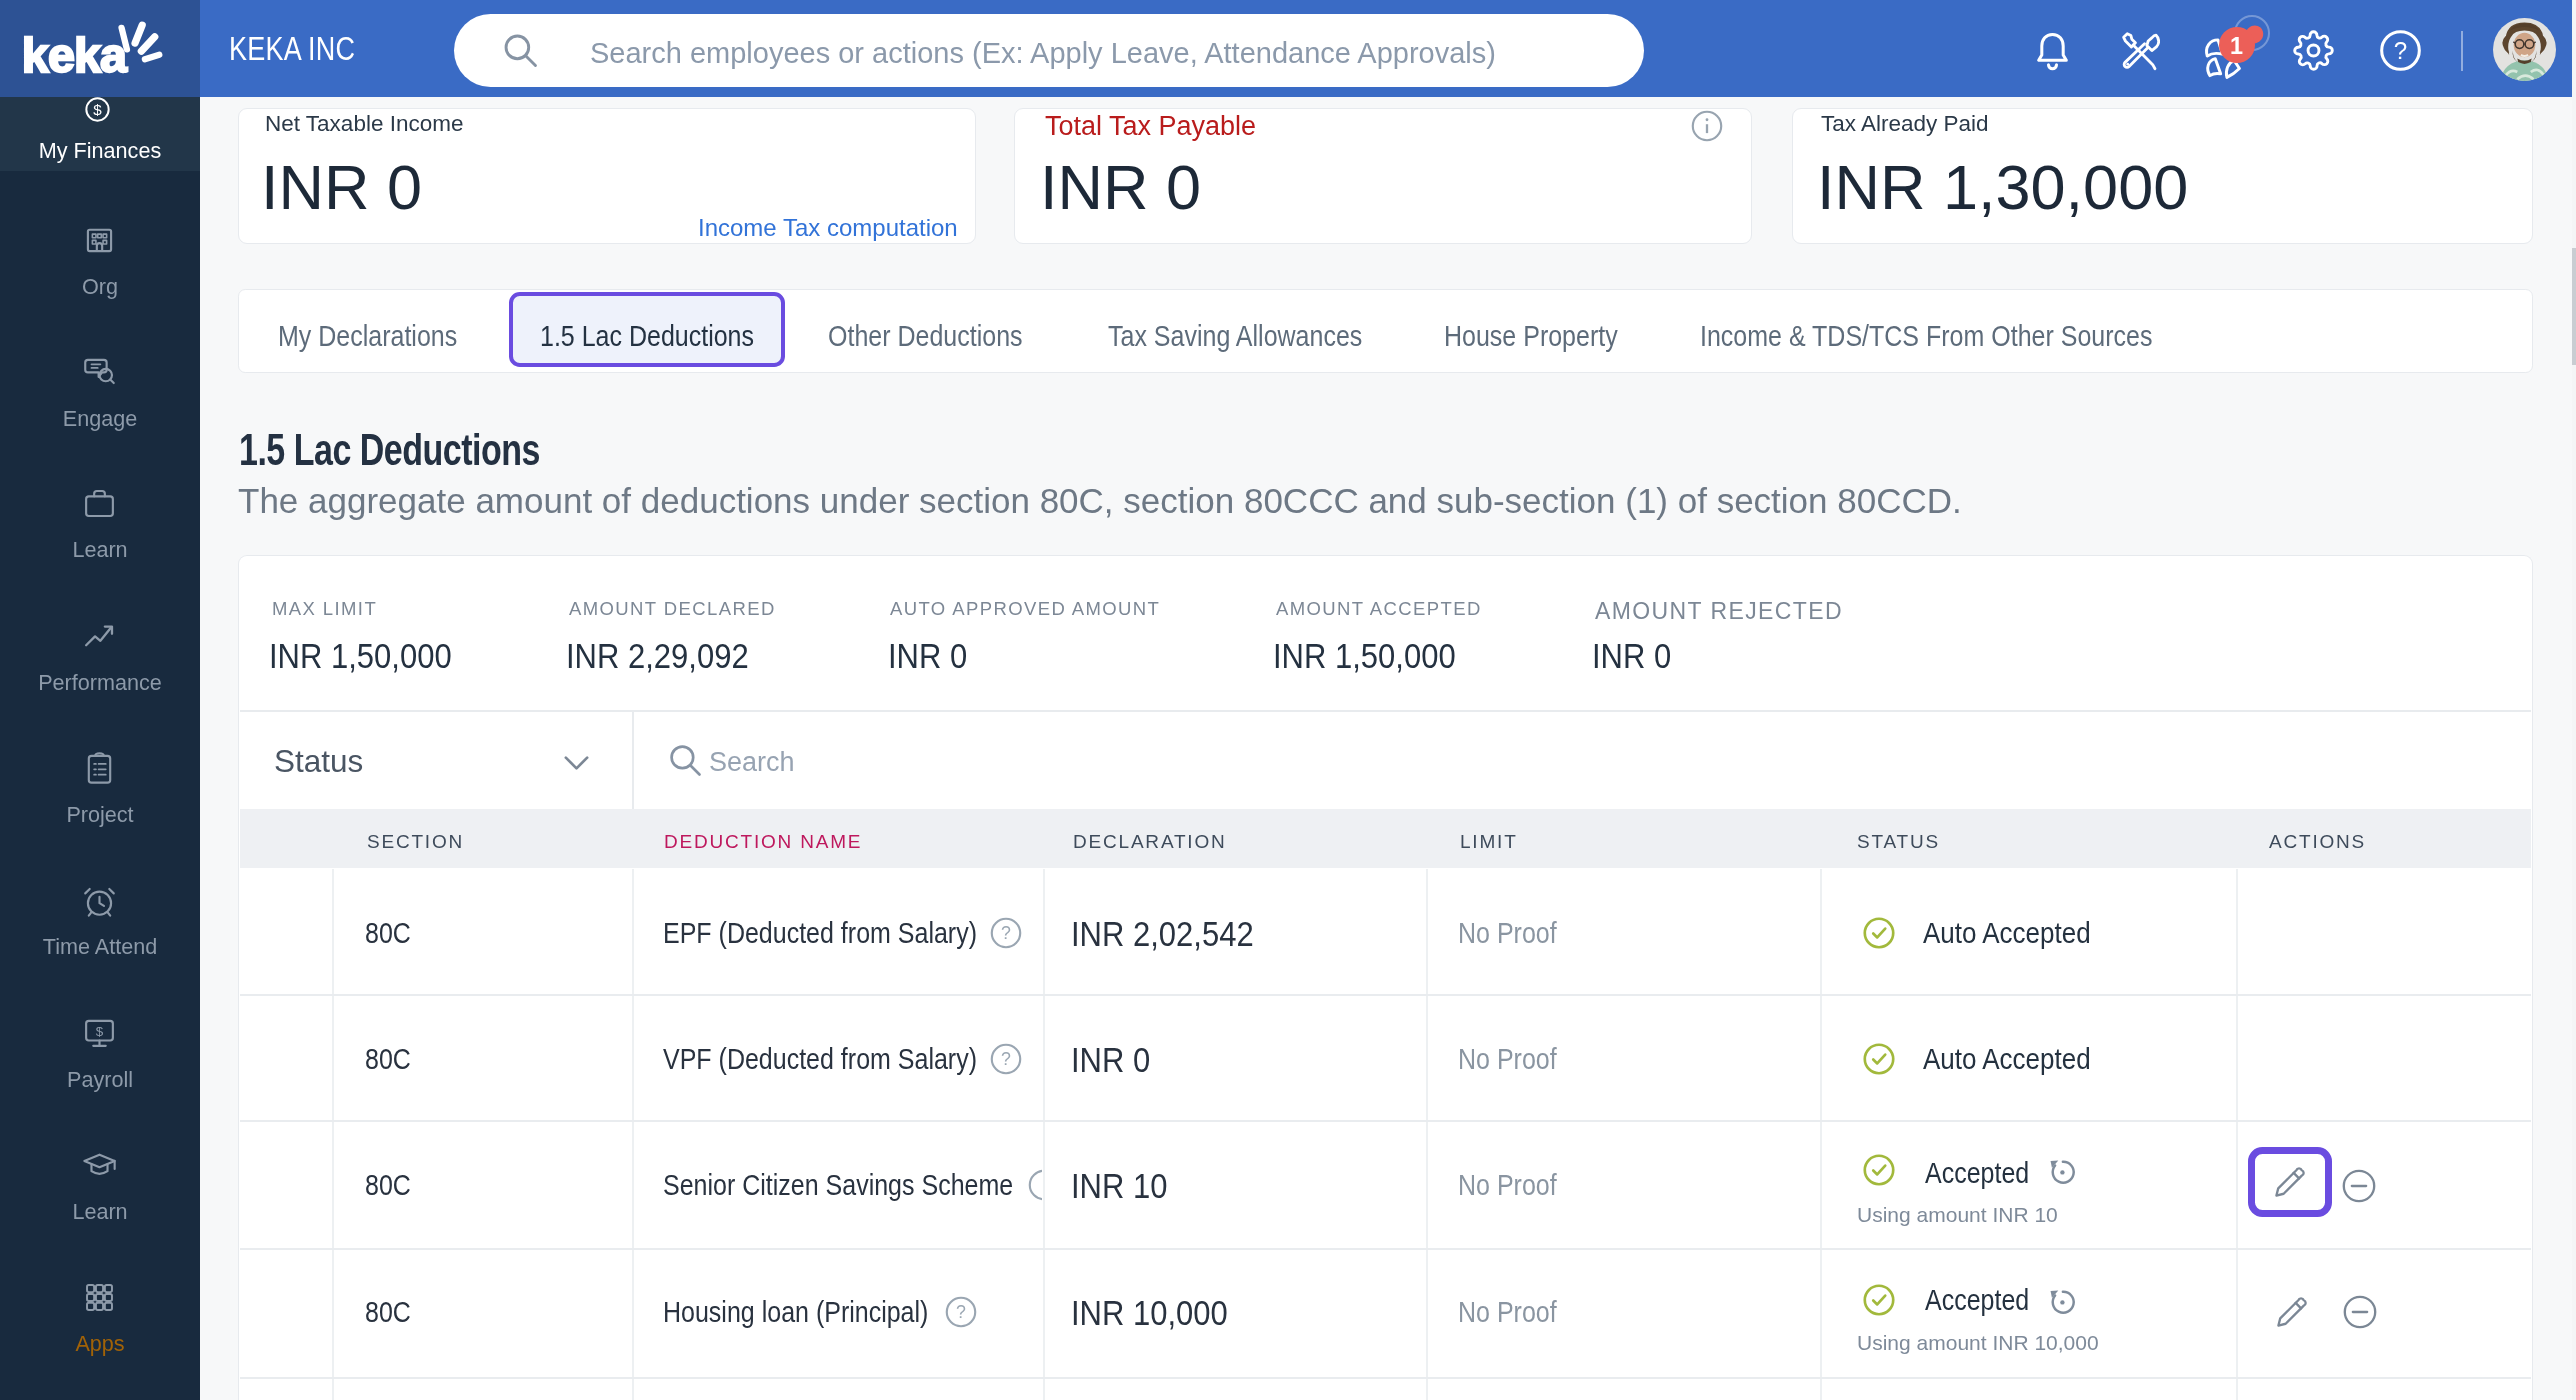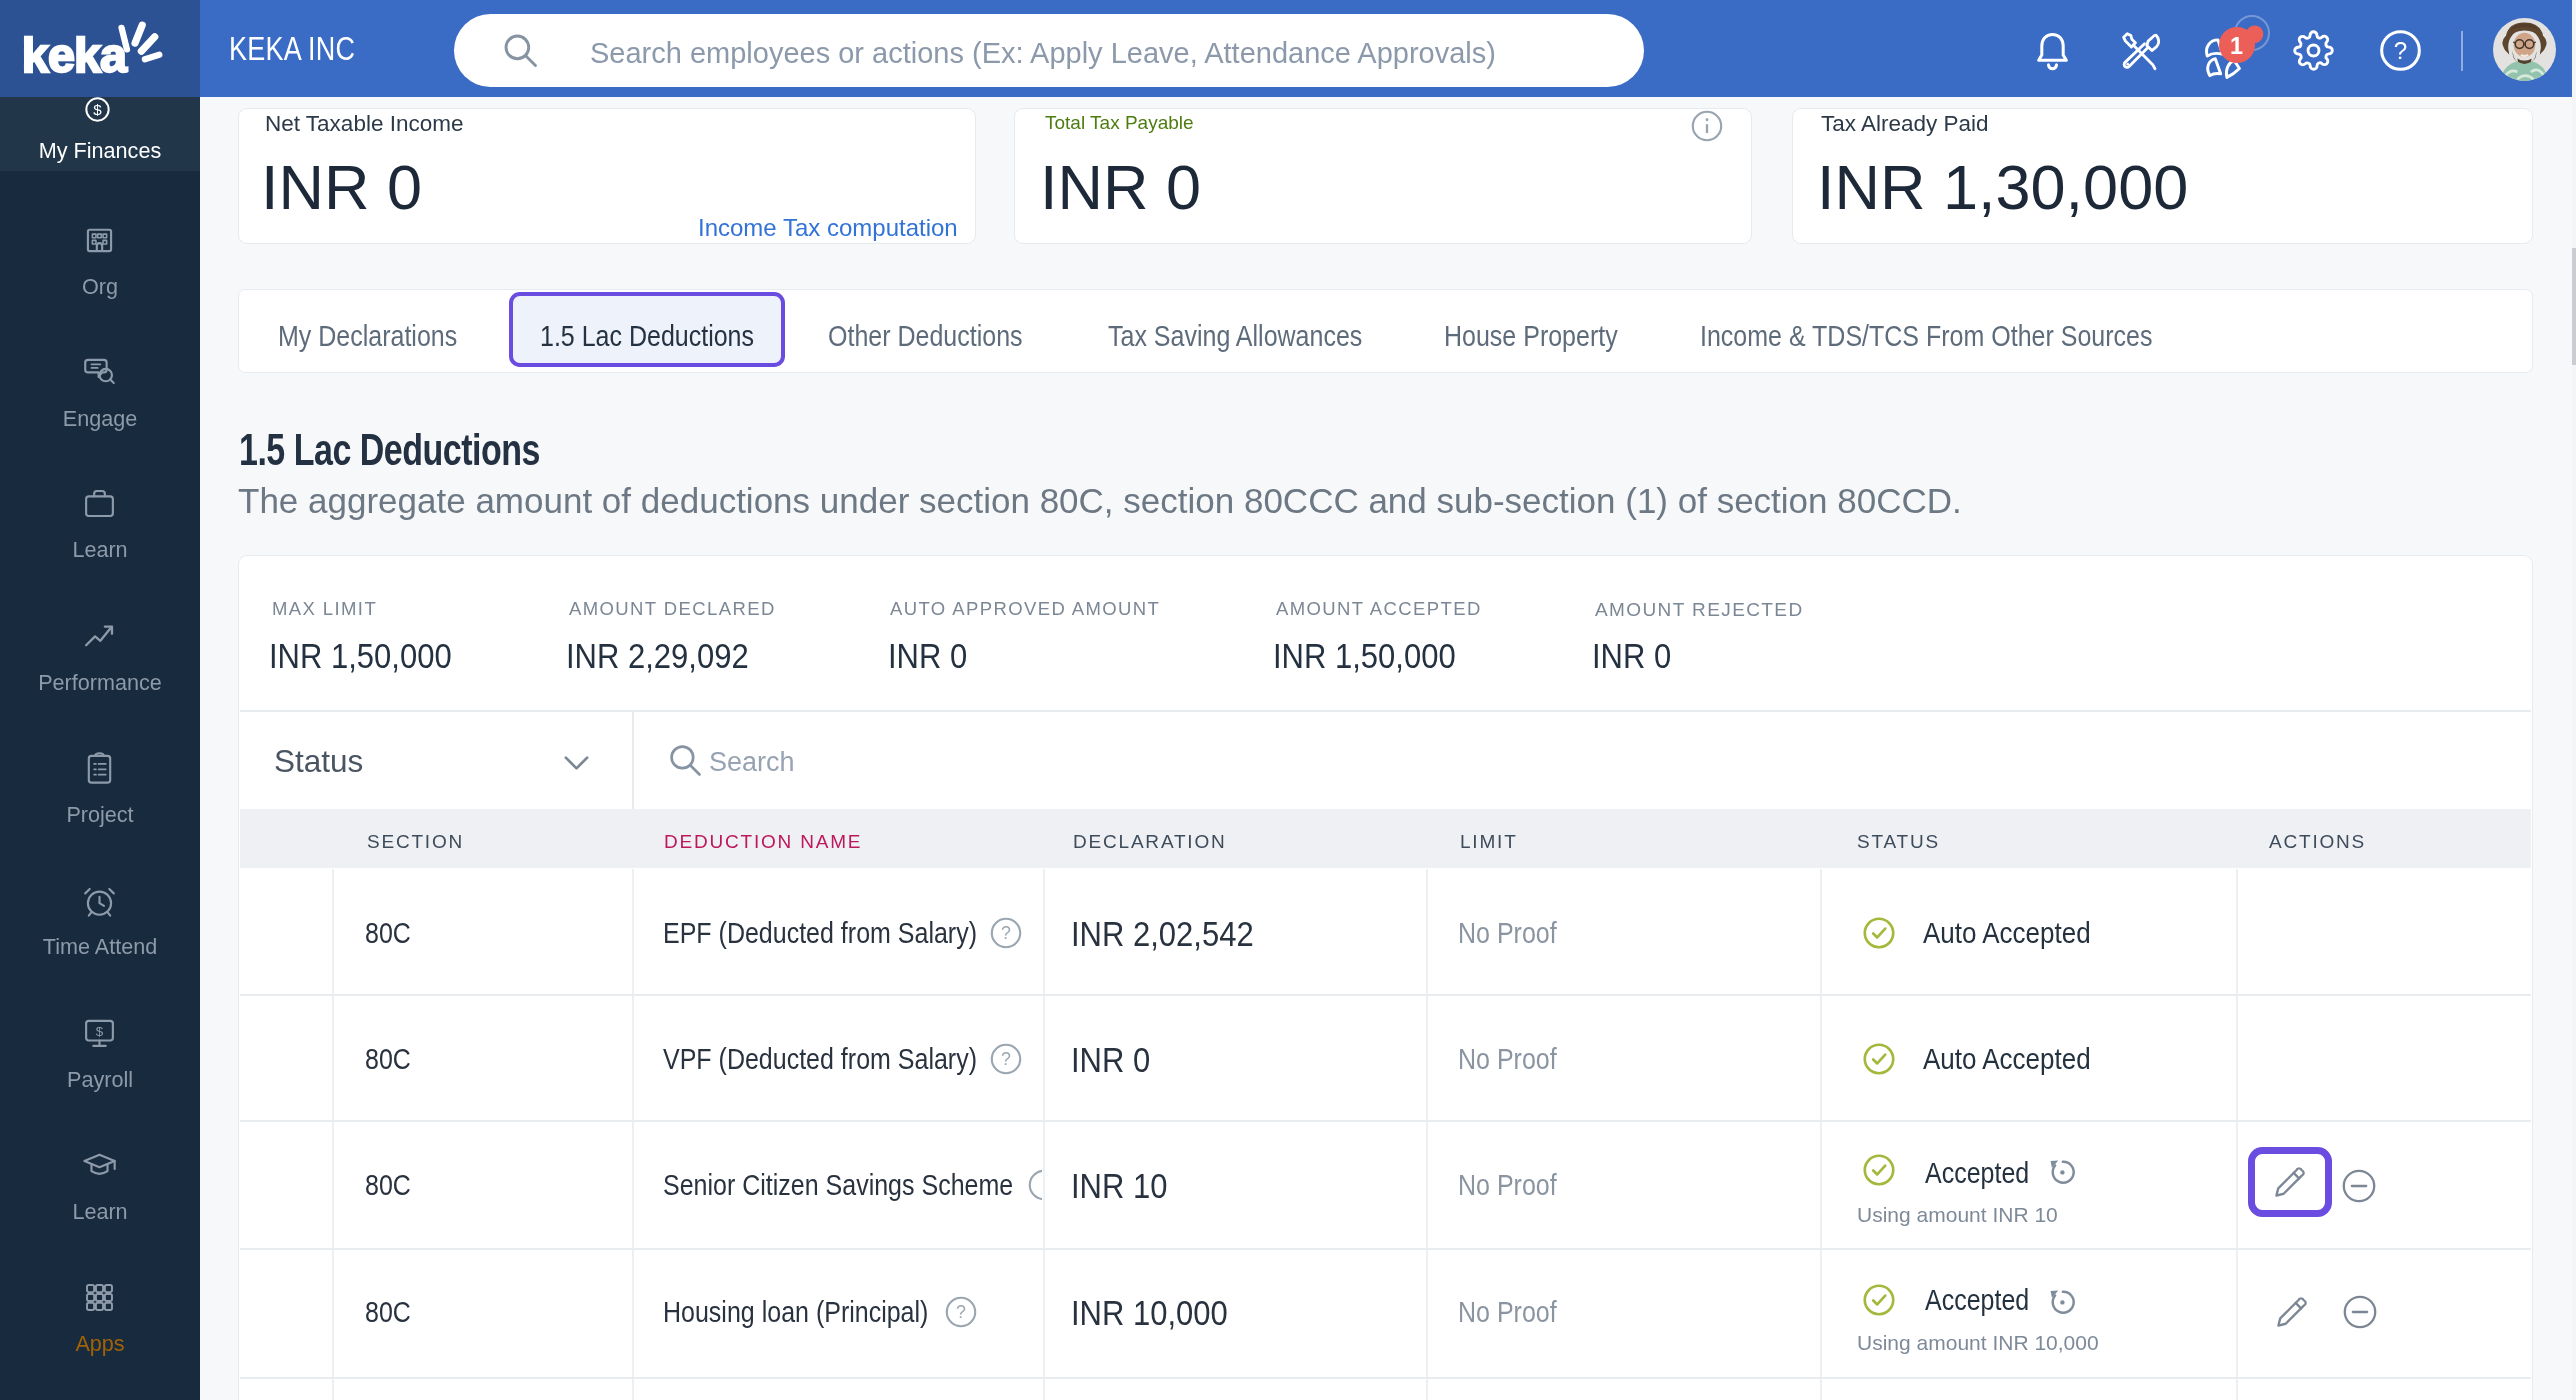--- a/index.html
+++ b/index.html
@@ -158,21 +158,21 @@
   <rect x="9" y="29" width="8" height="8" rx="2"></rect>
     <rect x="19" y="29" width="8" height="8" rx="2"></rect>
     <rect x="29" y="29" width="8" height="8" rx="2"></rect>
 </svg>
 <div class="t" style="left:0;top:1333px;width:200px;text-align:center;font-size:21.6px;color:#a16207;">Apps</div>
 
 <div class="abs" style="left:238px;top:108px;width:738px;height:136px;background:#fff;border:1.8px solid #e7eaee;border-radius:9px;"></div>
 <div class="abs" style="left:1014px;top:108px;width:738px;height:136px;background:#fff;border:1.8px solid #e7eaee;border-radius:9px;"></div>
 <div class="abs" style="left:1792px;top:108px;width:741px;height:136px;background:#fff;border:1.8px solid #e7eaee;border-radius:9px;"></div>
 <div class="t" style="left:265px;top:113px;font-size:22.5px;color:#2b3948;">Net Taxable Income</div>
-<div class="t" style="left:1045px;top:113px;font-size:19px;color:#4d7c0f;">Total Tax Payable</div>
+<div class="t" style="left:1045px;top:113px;font-size:27px;color:#b91c1c;">Total Tax Payable</div>
 <div class="t" style="left:1821px;top:113px;font-size:22.5px;color:#2b3948;">Tax Already Paid</div>
 <div class="t" style="left:261px;top:156px;font-size:63px;color:#1d2938;">INR 0</div>
 <div class="t" style="left:1040px;top:156px;font-size:63px;color:#1d2938;">INR 0</div>
 <div class="t" style="left:1817px;top:156px;font-size:63px;color:#1d2938;">INR 1,30,000</div>
 <div class="t" style="left:698px;top:216px;font-size:24px;color:#3273d8;">Income Tax computation</div>
 <svg class="abs" style="left:1691px;top:110px;" width="32" height="32" viewBox="0 0 36 36" fill="none">
   <circle cx="18" cy="18" r="16" stroke="#98a4b0" stroke-width="2.4"></circle>
   <path d="M18 16 L18 26" stroke="#98a4b0" stroke-width="2.6"></path>
   <circle cx="18" cy="11" r="1.6" fill="#98a4b0"></circle>
 </svg>
@@ -188,21 +188,21 @@
 
 <div class="t" style="left:239px;top:427px;font-size:34px;font-weight:bold;letter-spacing:-0.5px;color:#243142;transform:scaleY(1.3);transform-origin:left top;">1.5 Lac Deductions</div>
 <div class="t" style="left:238px;top:483px;font-size:35px;color:#6d7885;">The aggregate amount of deductions under section 80C, section 80CCC and sub-section (1) of section 80CCD.</div>
 
 <div class="abs" style="left:238px;top:555px;width:2295px;height:846px;background:#fff;border:1.8px solid #e7eaee;border-bottom:none;border-radius:9px 9px 0 0;"></div>
 
 <div class="t" style="left:272px;top:600px;font-size:18.5px;letter-spacing:1.4px;color:#7c8795;">MAX LIMIT</div>
 <div class="t" style="left:569px;top:600px;font-size:18.5px;letter-spacing:1.4px;color:#7c8795;">AMOUNT DECLARED</div>
 <div class="t" style="left:890px;top:600px;font-size:18.5px;letter-spacing:1.4px;color:#7c8795;">AUTO APPROVED AMOUNT</div>
 <div class="t" style="left:1276px;top:600px;font-size:18.5px;letter-spacing:1.4px;color:#7c8795;">AMOUNT ACCEPTED</div>
-<div class="t" style="left:1595px;top:600px;font-size:19px;letter-spacing:1.4px;color:#7c8795;">AMOUNT REJECTED</div>
+<div class="t" style="left:1595px;top:600px;font-size:23px;letter-spacing:1.4px;color:#7c8795;">AMOUNT REJECTED</div>
 <div class="t" style="left:269px;top:638px;font-size:31px;color:#243140;transform:scaleY(1.15);transform-origin:left top;">INR 1,50,000</div>
 <div class="t" style="left:566px;top:638px;font-size:31px;color:#243140;transform:scaleY(1.15);transform-origin:left top;">INR 2,29,092</div>
 <div class="t" style="left:888px;top:638px;font-size:31px;color:#243140;transform:scaleY(1.15);transform-origin:left top;">INR 0</div>
 <div class="t" style="left:1273px;top:638px;font-size:31px;color:#243140;transform:scaleY(1.15);transform-origin:left top;">INR 1,50,000</div>
 <div class="t" style="left:1592px;top:638px;font-size:31px;color:#243140;transform:scaleY(1.15);transform-origin:left top;">INR 0</div>
 <div class="abs" style="left:240px;top:710px;width:2291px;height:1.8px;background:#e8ebee;"></div>
 
 <div class="t" style="left:274px;top:746px;font-size:31.5px;color:#4a5563;">Status</div>
 <svg class="abs" style="left:563px;top:755px;" width="27" height="16" viewBox="0 0 30 18" fill="none" stroke="#7c8795" stroke-width="3" stroke-linecap="round" stroke-linejoin="round">
   <path d="M3 3 L15 15 L27 3"></path>

